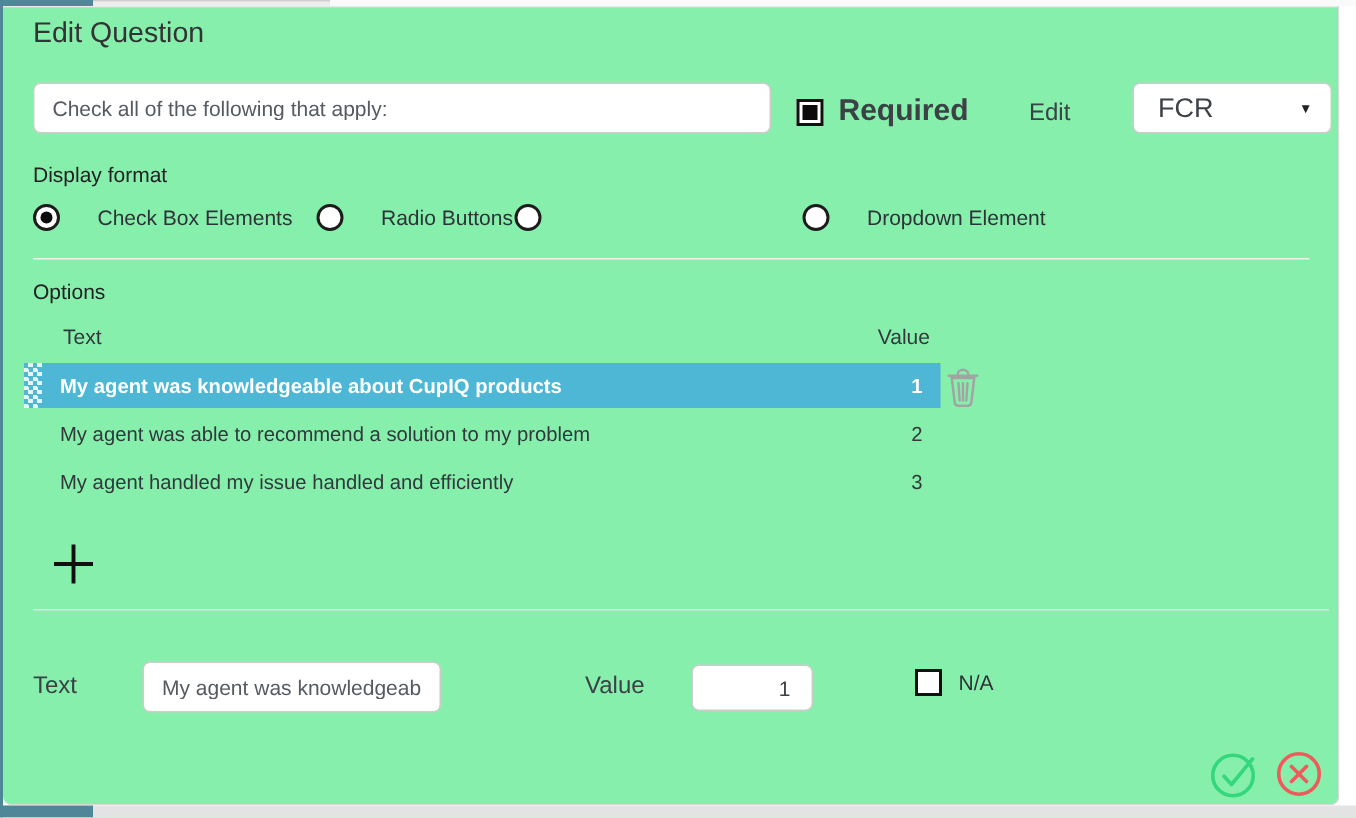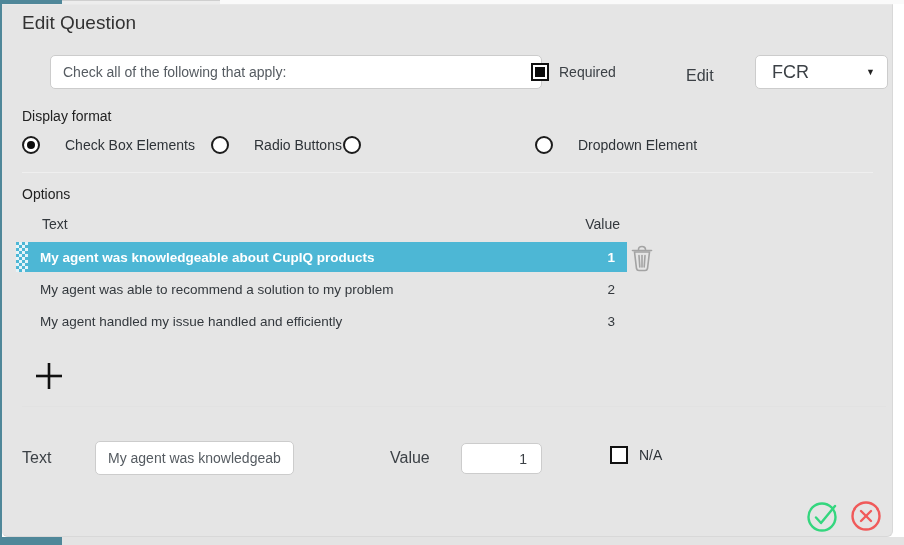--- a/index.html
+++ b/index.html
@@ -15,45 +15,45 @@
   .page-left-edge { position: absolute; left: 0; top: 0; width: 2px; height: 545px; background: #4f8799; }
   .page-top-strip { position: absolute; left: 0; top: 0; width: 904px; height: 4px; background: #fafafa; }
   .page-top-teal { position: absolute; left: 0; top: 0; width: 62px; height: 4px; background: #4f8799; }
   .page-top-tab { position: absolute; left: 62px; top: 0; width: 158px; height: 4px; background: #ededed; border-top: 1px solid #cfcfcf; }
   .page-bottom-strip { position: absolute; left: 0; top: 537px; width: 904px; height: 8px; background: #e3e3e3; }
   .page-bottom-teal { position: absolute; left: 0; top: 537px; width: 62px; height: 8px; background: #4f8799; }
 
   
   .modal {
     position: absolute; left: 2px; top: 4px; width: 891px; height: 533px;
-    background: #e5e5e5;
+    background: #86efac;
     border-right: 1px solid #d8d8d8;
     border-bottom: 1px solid #d8d8d8;
     border-top: 1px solid #e9e9e9;
     border-radius: 0 0 6px 6px;
   }
 
   .modal-title {
     position: absolute; left: 20px; top: 7px;
     font-size: 19px; color: #333; font-weight: 400;
   }
 
   
   .question-input {
     position: absolute; left: 20px; top: 50px; width: 492px; height: 34px;
     border: 1px solid #ccc; border-radius: 5px;
     padding: 0 12px; font-size: 14px; color: #555b61;
-    font-family: inherit; outline: none; background: #fff; margin-left: 28px;
+    font-family: inherit; outline: none; background: #fff;
   }
   .cb { display: inline-block; width: 18px; height: 18px; border: 2px solid #111; background: #fff; position: relative; }
   .cb.checked::after {
     content: ""; position: absolute; left: 2px; top: 2px; width: 10px; height: 10px; background: #0b0b0b;
   }
   .required-wrap { position: absolute; left: 529px; top: 58px; display: flex; align-items: center; gap: 10px; }
-  .required-label { font-size: 14px; color: #3c4146; }
+  .required-label { font-size: 20px; color: #3c4146; font-weight: bold; }
   .field-label { position: absolute; left: 684px; top: 62px; font-size: 16px; color: #3c4146; }
   .field-select {
     position: absolute; left: 753px; top: 50px; width: 133px; height: 34px;
     border: 1px solid #ccc; border-radius: 5px; background: #fff;
     display: flex; align-items: center; cursor: pointer;
   }
   .field-select .val { font-size: 18px; color: #3c4146; padding-left: 16px; flex: 1; }
   .field-select .arrow { font-size: 9px; color: #222; padding-right: 12px; }
 
   

